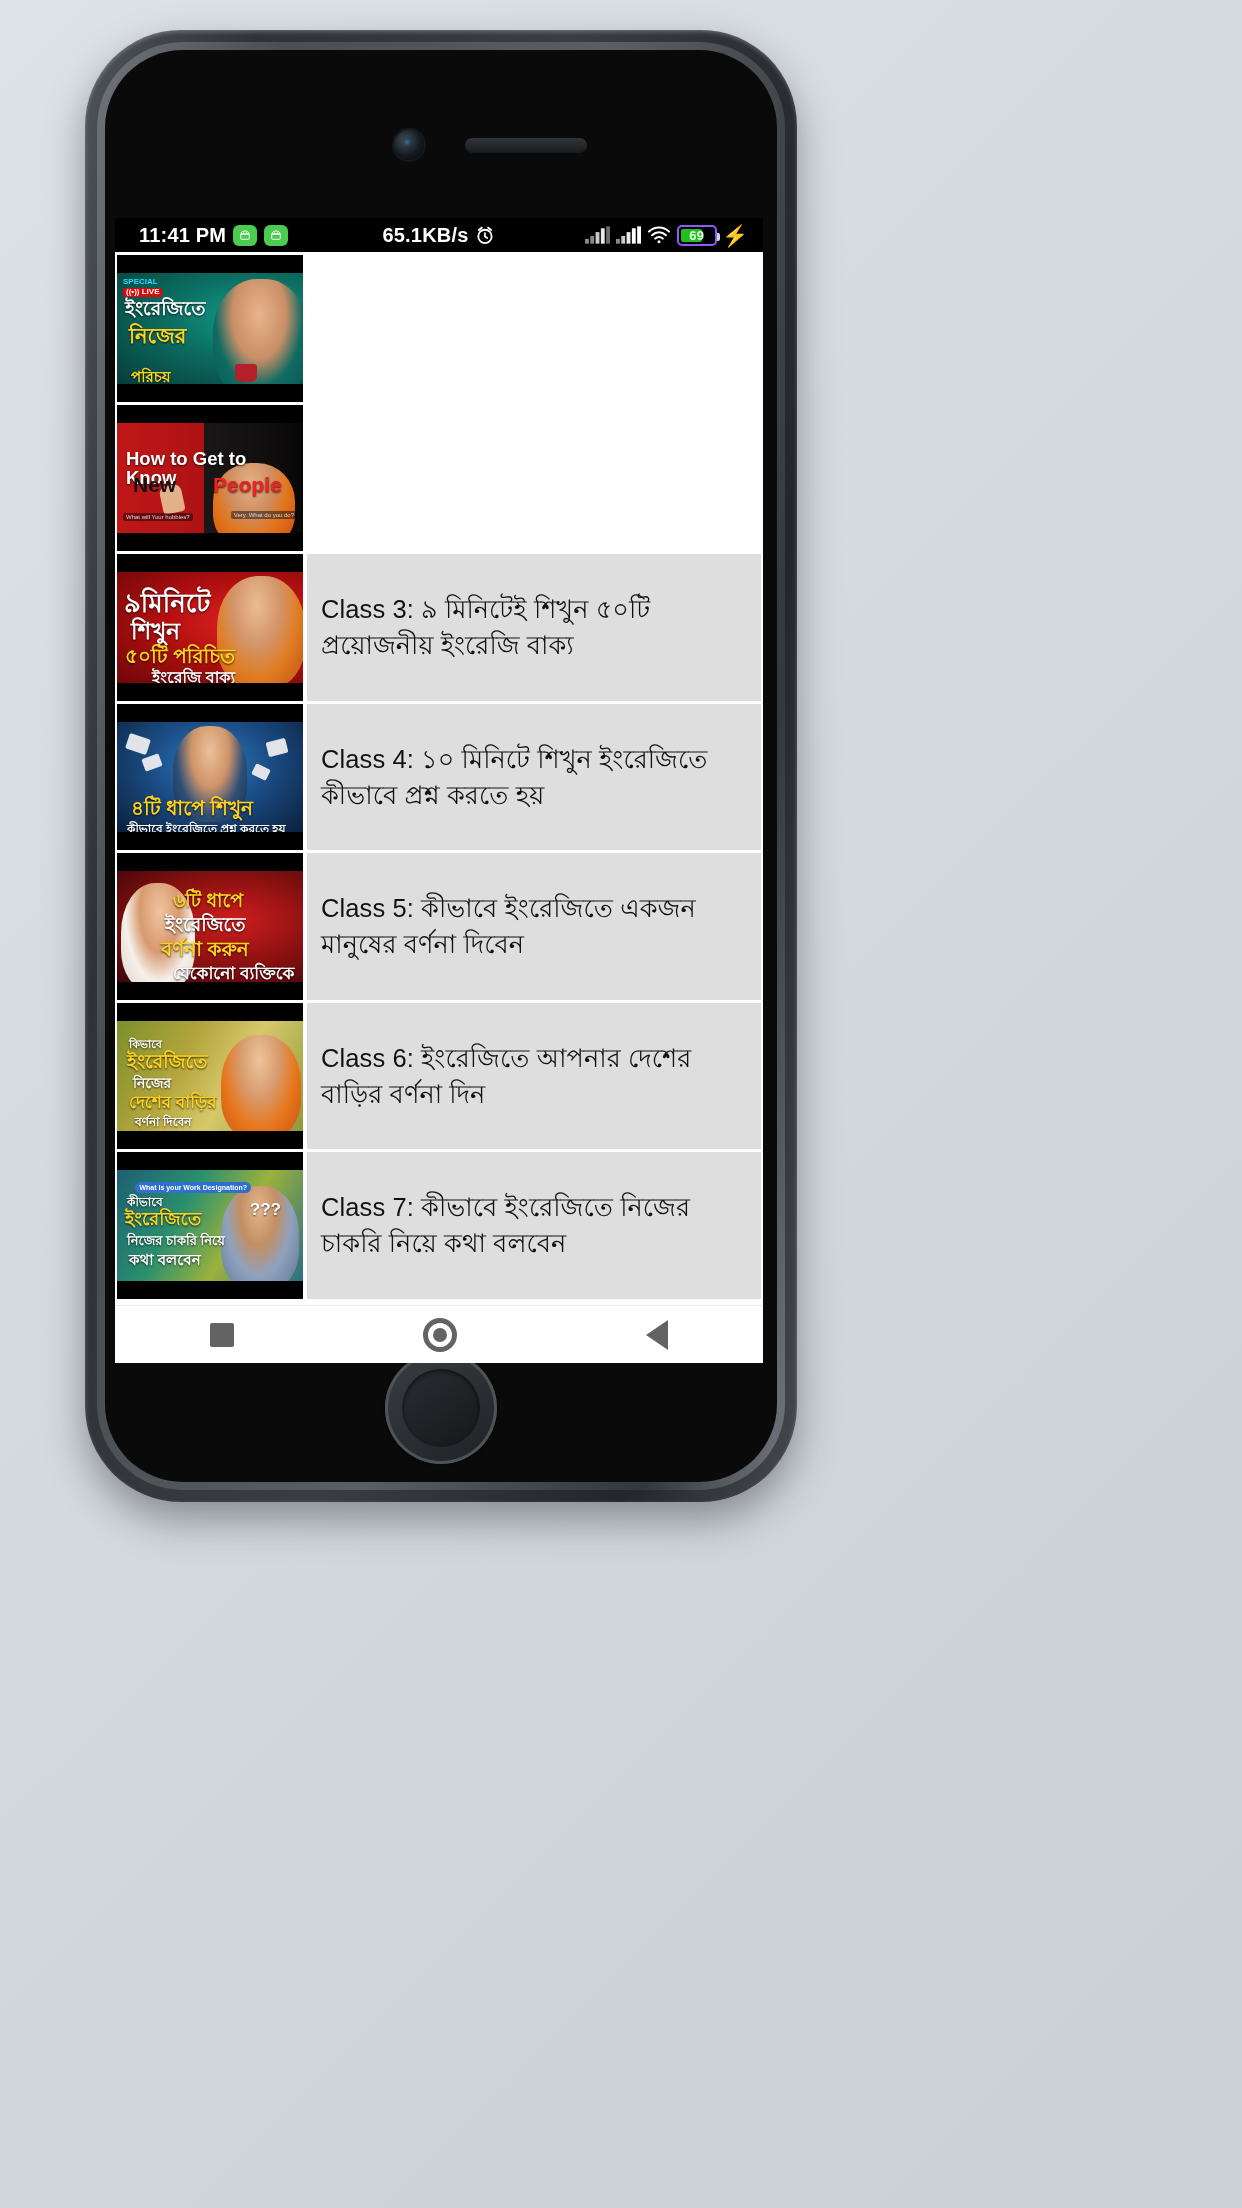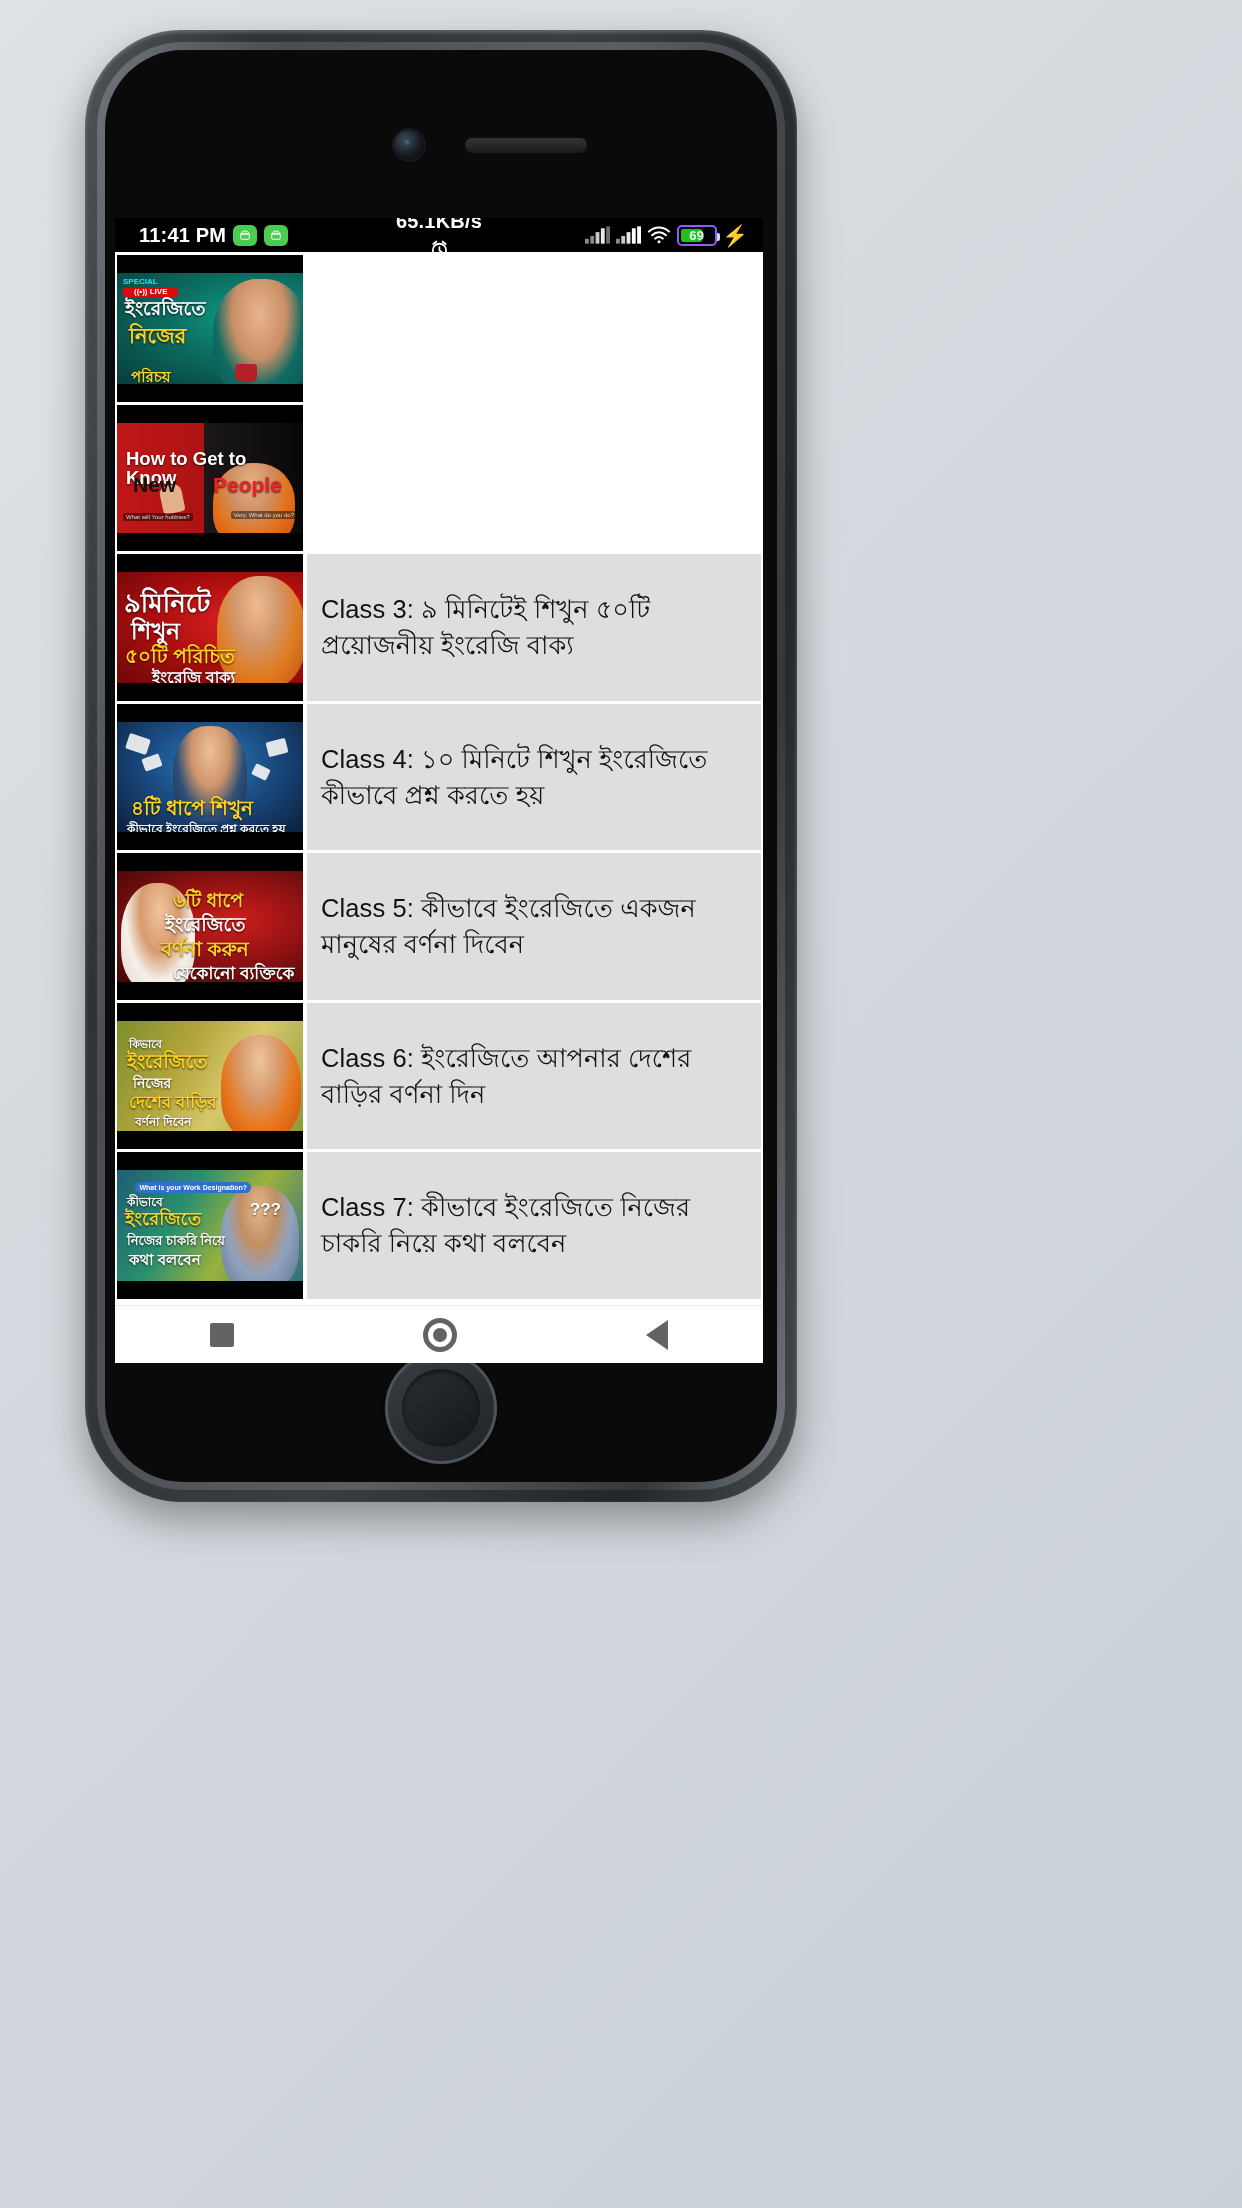--- a/index.html
+++ b/index.html
@@ -131,21 +131,20 @@
     gap: 7px;
     margin-left: 24px;
   }
   .sb-mid {
     position: absolute;
     left: 50%;
     transform: translateX(-50%);
     display: flex;
     align-items: center;
     gap: 6px;
-    flex-direction: column;
   }
   .sb-right {
     margin-left: auto;
     display: flex;
     align-items: center;
     gap: 6px;
     margin-right: 14px;
   }
 
   .green-chip {
@@ -271,21 +270,21 @@
     left: 6px; top: 5px;
     font-size: 8px;
     font-weight: bold;
     color: #20e0ff;
     line-height: 1.1;
   }
   .t1-live {
     display: inline-block;
     background: #d90a0a;
     color: #fff;
-    padding: 0px 11px;
+    padding: 0px 3px;
     border-radius: 2px;
     font-size: 8px;
     margin-top: 1px;
   }
   .t1-t1 { top: 26px; left: 8px; font-size: 19px; color: #ffffff; }
   .t1-t2 { top: 52px; left: 12px; font-size: 21px; color: #ffd21e; }
   .t1-t3 { top: 96px; left: 14px; font-size: 15px; color: #ffd21e; }
   .t1-person {
     right: -6px; top: 6px; width: 96px; height: 118px;
     background: radial-gradient(ellipse at 48% 30%, #e8b48e 0%, #c98f66 38%, #0f6b63 62%, #0a554f 100%);

